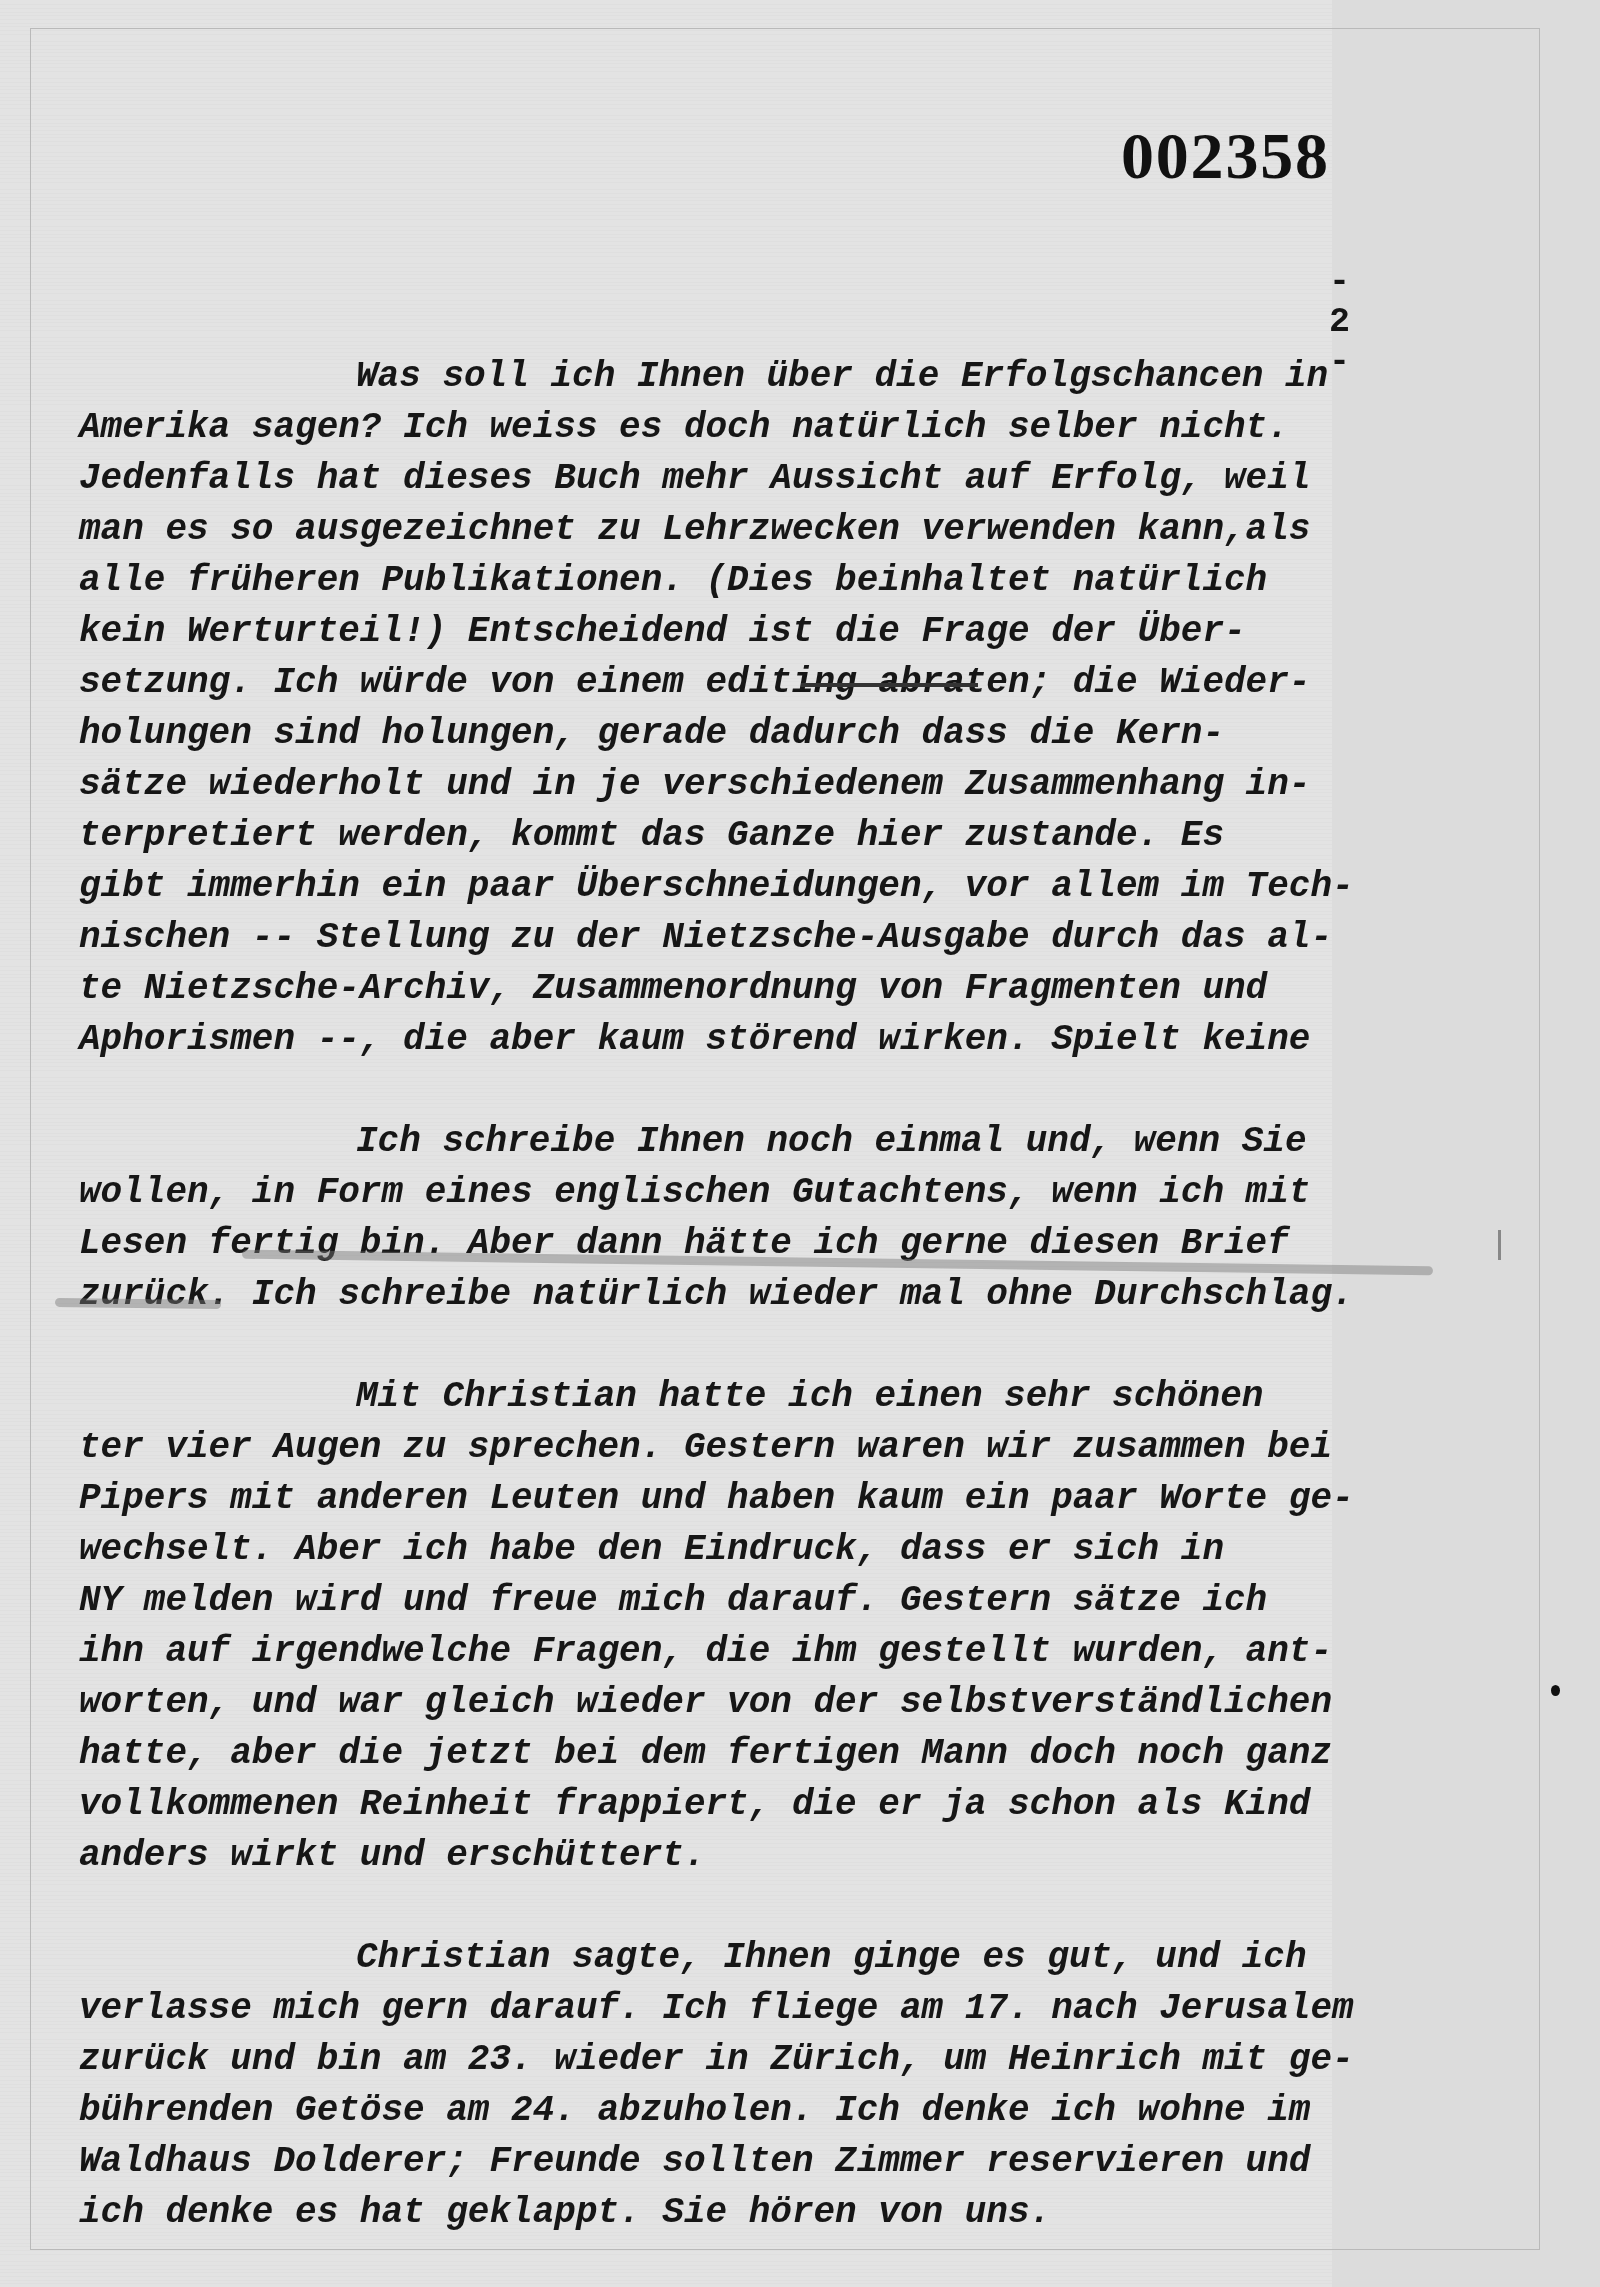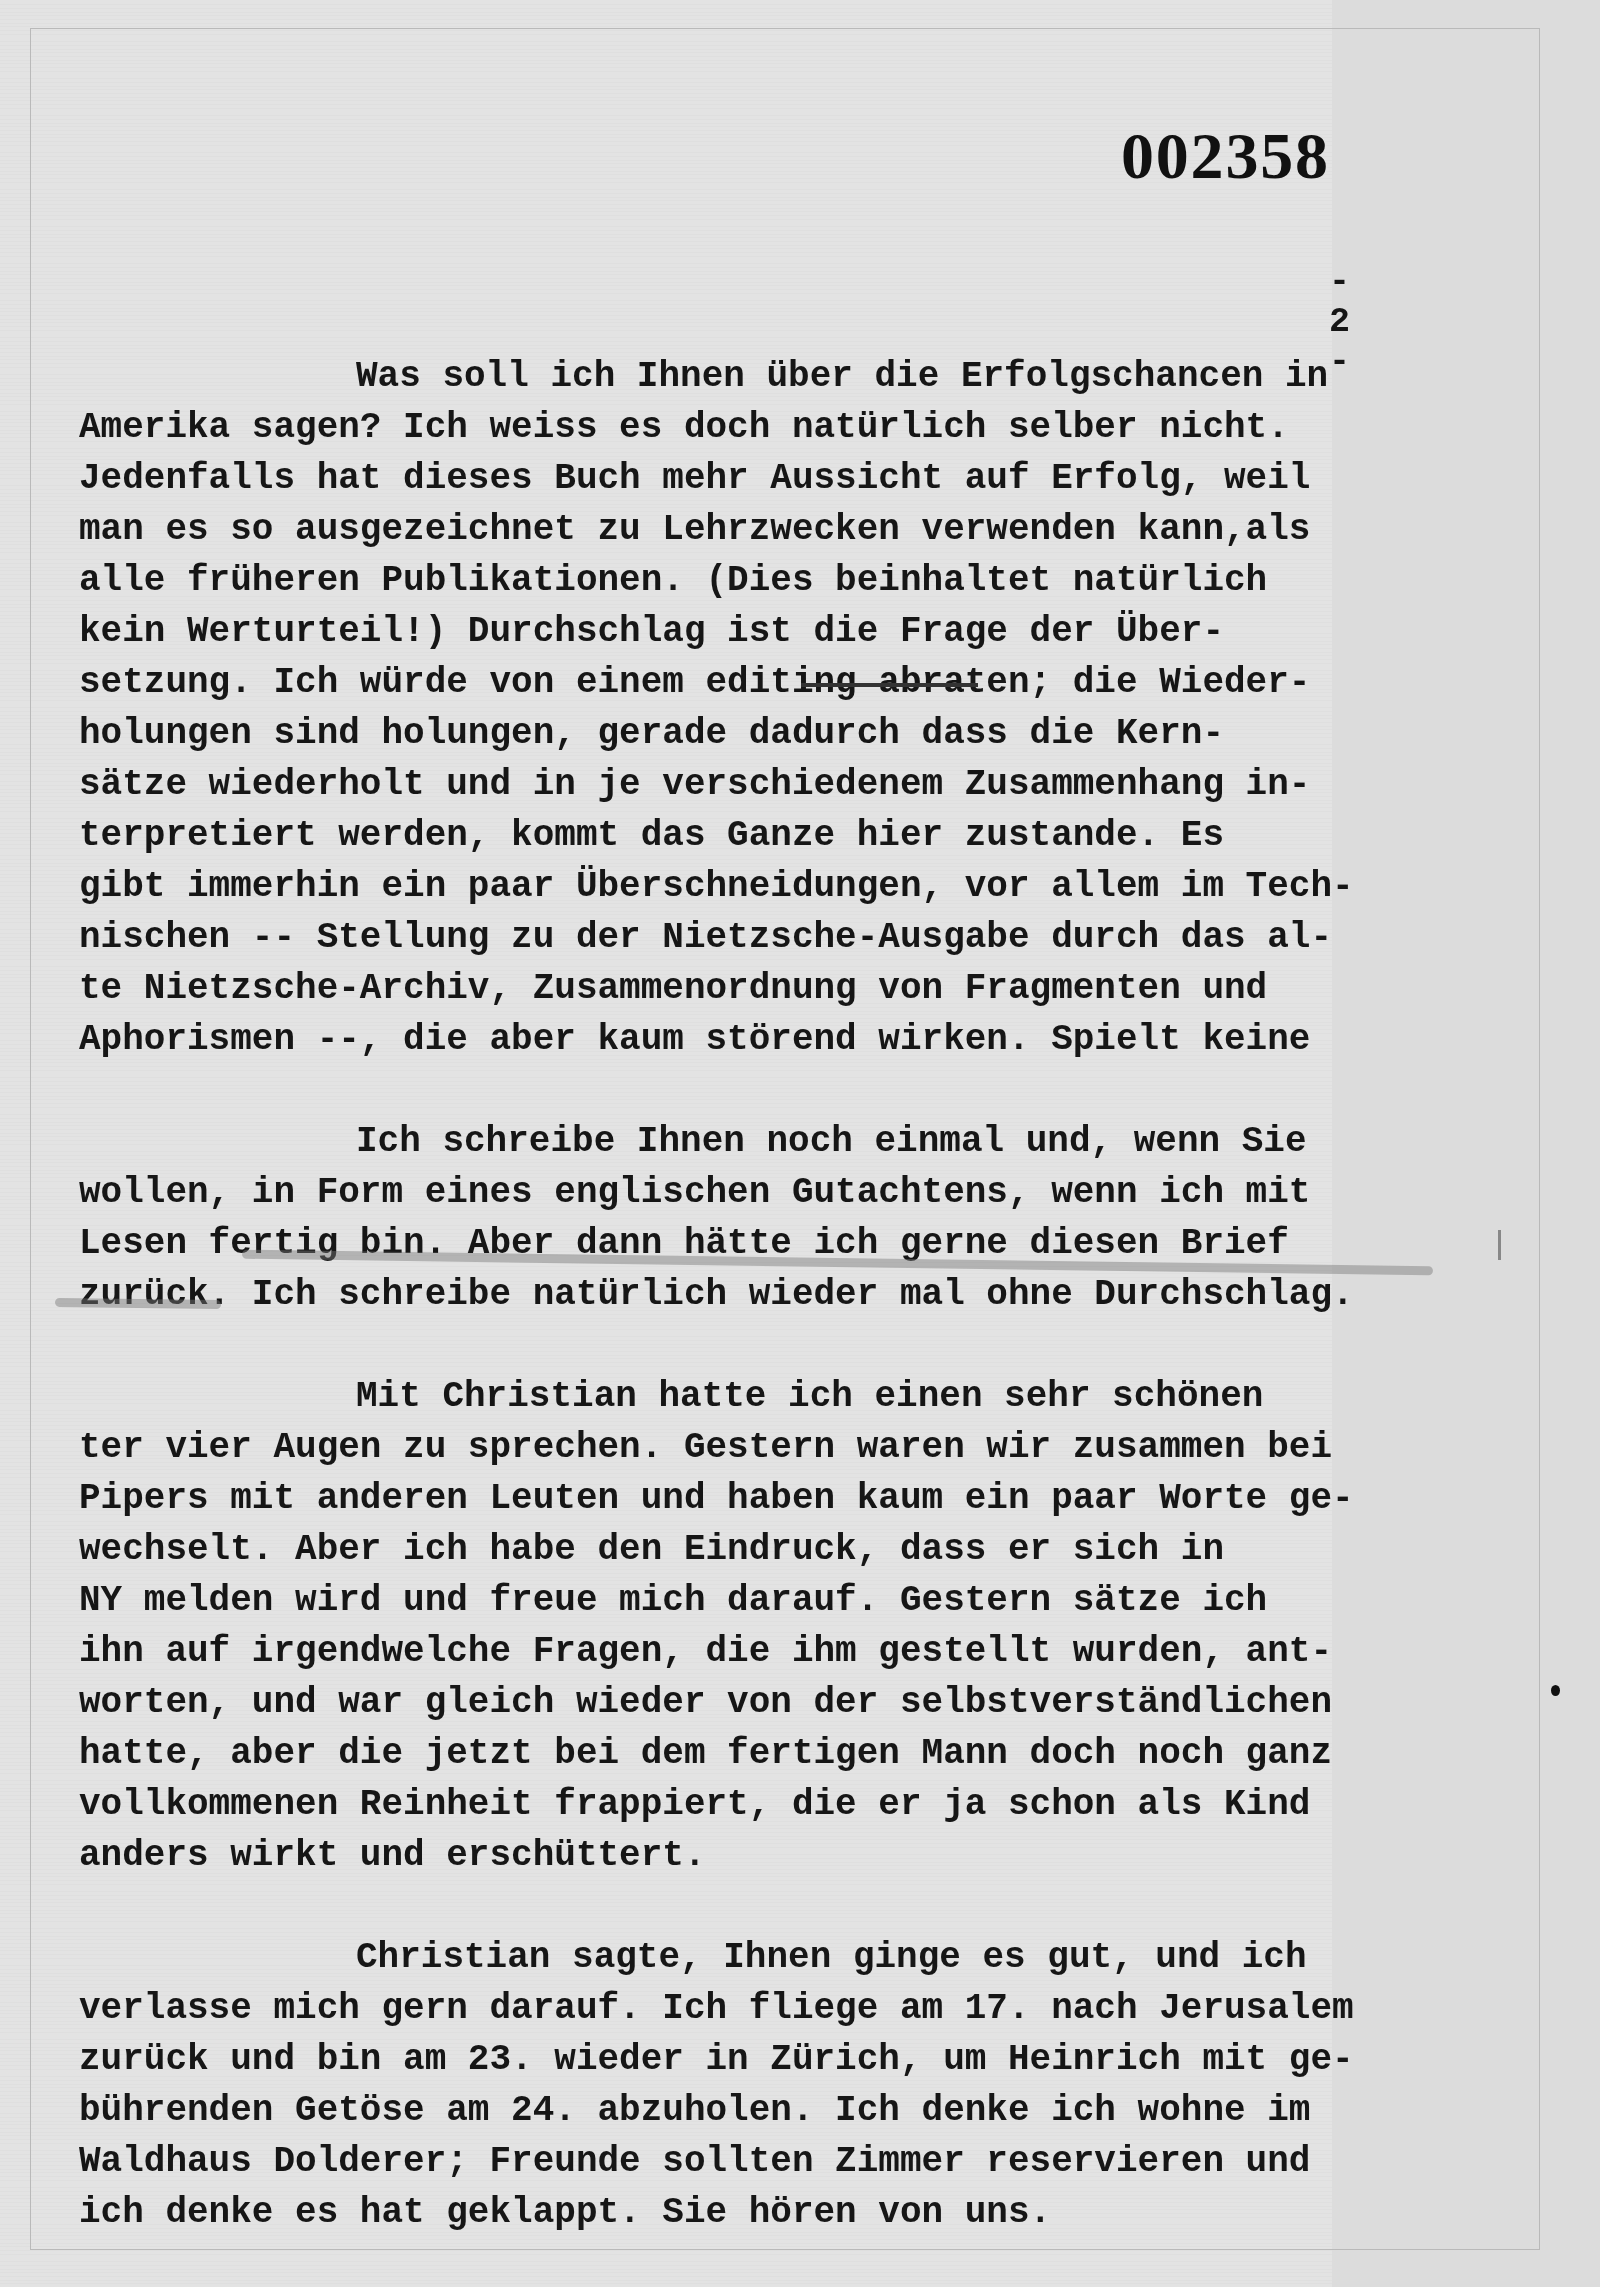--- a/index.html
+++ b/index.html
@@ -26,21 +26,21 @@
     }
     .page-number {
       position: absolute; left: 1329px; top: 262px;
       font-size: 35px; font-weight: bold; color: #151515; letter-spacing: 9.2px;
     }
     .body-text {
       position: absolute; left: 79px; top: 351px; width: 1477px;
       font-size: 36px; font-weight: bold; color: #161616;
       line-height: 51px;
     }
-    .line { white-space: pre; display: block; height: 51px; }
+    .line { white-space: pre; display: block; height: 51px; font-style: italic; }
     .para { margin-bottom: 51px; }
     .indent { padding-left: 277px; }
     .pencil-mark {
       position: absolute; height: 9.2px; background: rgba(120,120,120,0.45);
       border-radius: 5.5px; transform: rotate(0.8deg);
     }
     .margin-dot {
       position: absolute; left: 1551px; top: 1685px; width: 9.2px; height: 11px;
       background: #111; border-radius: 50%;
     }
@@ -59,21 +59,21 @@
   <div class="page-number">- 2 -</div>
 
   <div class="body-text">
 
     <div class="para">
       <span class="line indent">Was soll ich Ihnen über die Erfolgschancen in</span>
       <span class="line">Amerika sagen? Ich weiss es doch natürlich selber nicht.</span>
       <span class="line">Jedenfalls hat dieses Buch mehr Aussicht auf Erfolg, weil</span>
       <span class="line">man es so ausgezeichnet zu Lehrzwecken verwenden kann,als</span>
       <span class="line">alle früheren Publikationen. (Dies beinhaltet natürlich</span>
-      <span class="line">kein Werturteil!) Durchschlag ist die Frage der Über-</span>
+      <span class="line">kein Werturteil!) Entscheidend ist die Frage der Über-</span>
       <span class="line">setzung. Ich würde von einem editing abraten; die Wieder-</span>
       <span class="line">holungen sind holungen, gerade dadurch dass die Kern-</span>
       <span class="line">sätze wiederholt und in je verschiedenem Zusammenhang in-</span>
       <span class="line">terpretiert werden, kommt das Ganze hier zustande. Es</span>
       <span class="line">gibt immerhin ein paar Überschneidungen, vor allem im Tech-</span>
       <span class="line">nischen -- Stellung zu der Nietzsche-Ausgabe durch das al-</span>
       <span class="line">te Nietzsche-Archiv, Zusammenordnung von Fragmenten und</span>
       <span class="line">Aphorismen --, die aber kaum störend wirken. Spielt keine</span>
     </div>
 

